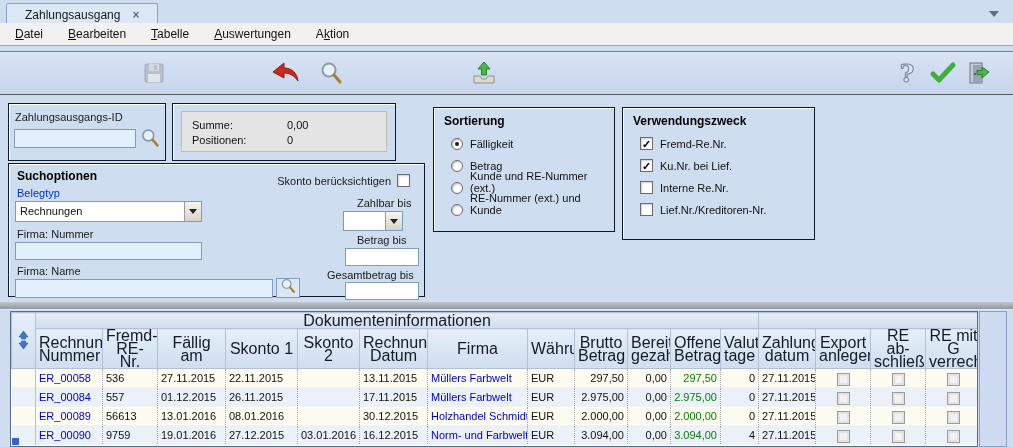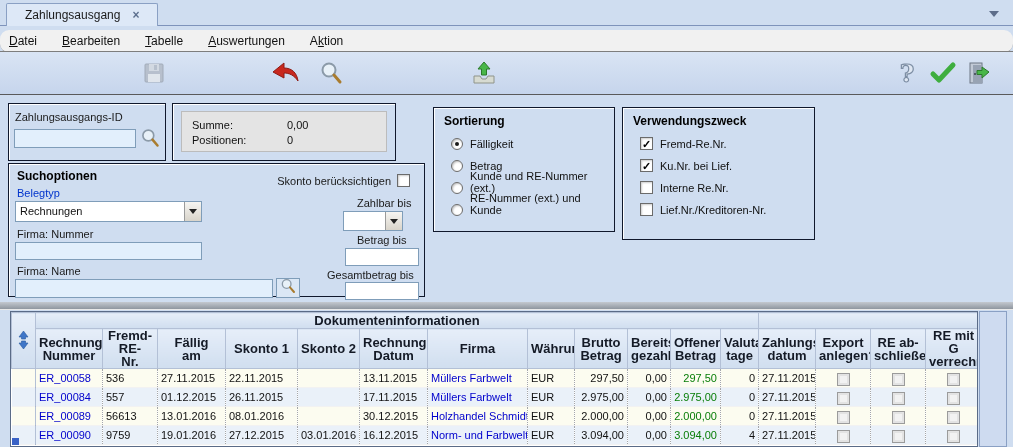--- a/index.html
+++ b/index.html
@@ -12,23 +12,23 @@
   
   .tabstrip { position:absolute; left:0; top:0; width:100%; height:26px;
     background:var(--window-bg); border-bottom:1px solid #7e93bb; }
   .tab { position:absolute; left:6px; top:3px; height:23px; background:#dde8f7;
     border:1px solid #8aa0c4; border-bottom:none; border-radius:2px 2px 0 0;
     display:flex; align-items:center; padding:0 18px; gap:12px; font-size:12px; color:#1a1a1a; }
   .tab-close { color:#5c6f8e; font-weight:bold; font-size:12px; cursor:pointer; }
   .tab-overflow { position:absolute; right:14px; top:11px; width:0; height:0;
     border-left:5px solid transparent; border-right:5px solid transparent; border-top:6px solid #5d6d8a; }
   
-  .menubar { position:absolute; left:0; top:30px; width:100%; height:23px;
+  .menubar { position:absolute; left:0; top:23px; width:100%; height:23px;
     background:var(--menubar-bg,#f1f1f1); border-bottom:1px solid #a5a5a5;
-    display:flex; align-items:center; padding-left:0; font-size:12px;border-radius:9px; }
+    display:flex; align-items:center; padding-left:6px; font-size:12px; }
   .menu-item { padding:2px 9px; margin-right:7px; cursor:default; }
   
   .toolbar { position:absolute; left:0; top:51px; width:100%; height:44px;
     background:linear-gradient(#d9e4f4,#c6d5ec);
     border-top:1px solid #7d7d7d; border-bottom:1px solid #5a5a5a; }
   .tbtn { position:absolute; top:9px; width:28px; height:28px; display:flex;
     align-items:center; justify-content:center; cursor:pointer; }
   .tbtn.disabled { opacity:.85; cursor:default; }
   
   .gbox { position:absolute; background:var(--window-bg);
@@ -64,21 +64,21 @@
     background:linear-gradient(#c3c8cf,#8f969f); border-bottom:1px solid #e8e8e8; }
   
   .grid-region { position:absolute; left:10px; top:311px; width:998px; height:136px; }
   .table-clip { position:absolute; left:0; top:0; width:968px; height:136px;
     overflow:hidden; border:1px solid #5a6b87; background:#fff; }
   .v-scroll { position:absolute; left:969px; top:0; width:28px; height:136px;
     background:#cedbf0; border:1px solid #8aa0c4; }
   table.docs { border-collapse:collapse; table-layout:fixed; width:970px; font-size:11px; }
   .docs th, .docs td { padding:0 3px; overflow:hidden; white-space:nowrap; }
   .docs thead th { background:linear-gradient(#e6eef9,#d0deef); border:1px solid #b3c0d6;
-    font-weight:bold; color:#141a26; text-align:center; font-size:13px; line-height:13px; }
+    font-weight:normal; color:#141a26; text-align:center; font-size:16px; line-height:13px; }
   .docs tr.group-row th { height:16px; }
   .docs tr.head-row th { height:30px; white-space:pre-line; }
   .docs th.selh { background:linear-gradient(#e6eef9,#d0deef); }
   .docs tbody td { height:19px; border-right:1px dotted #a4a6a9; border-bottom:1px solid rgba(0,0,0,.05); }
   .docs tr.odd  td { background:var(--row-odd-bg,#fcfcf0); }
   .docs tr.even td { background:var(--row-even-bg,#eaf1f9); }
   .docs td.selcell { background:#d7e3f2; border-right:1px solid #b3c0d6; }
   .docs td.t-amount, .docs td.t-amount-open { text-align:right; }
   .docs td.t-amount-open { color:var(--open-amount-color,#077d07); }
   .docs td.t-paydate { background:var(--paydate-bg,#e3f3de); }

